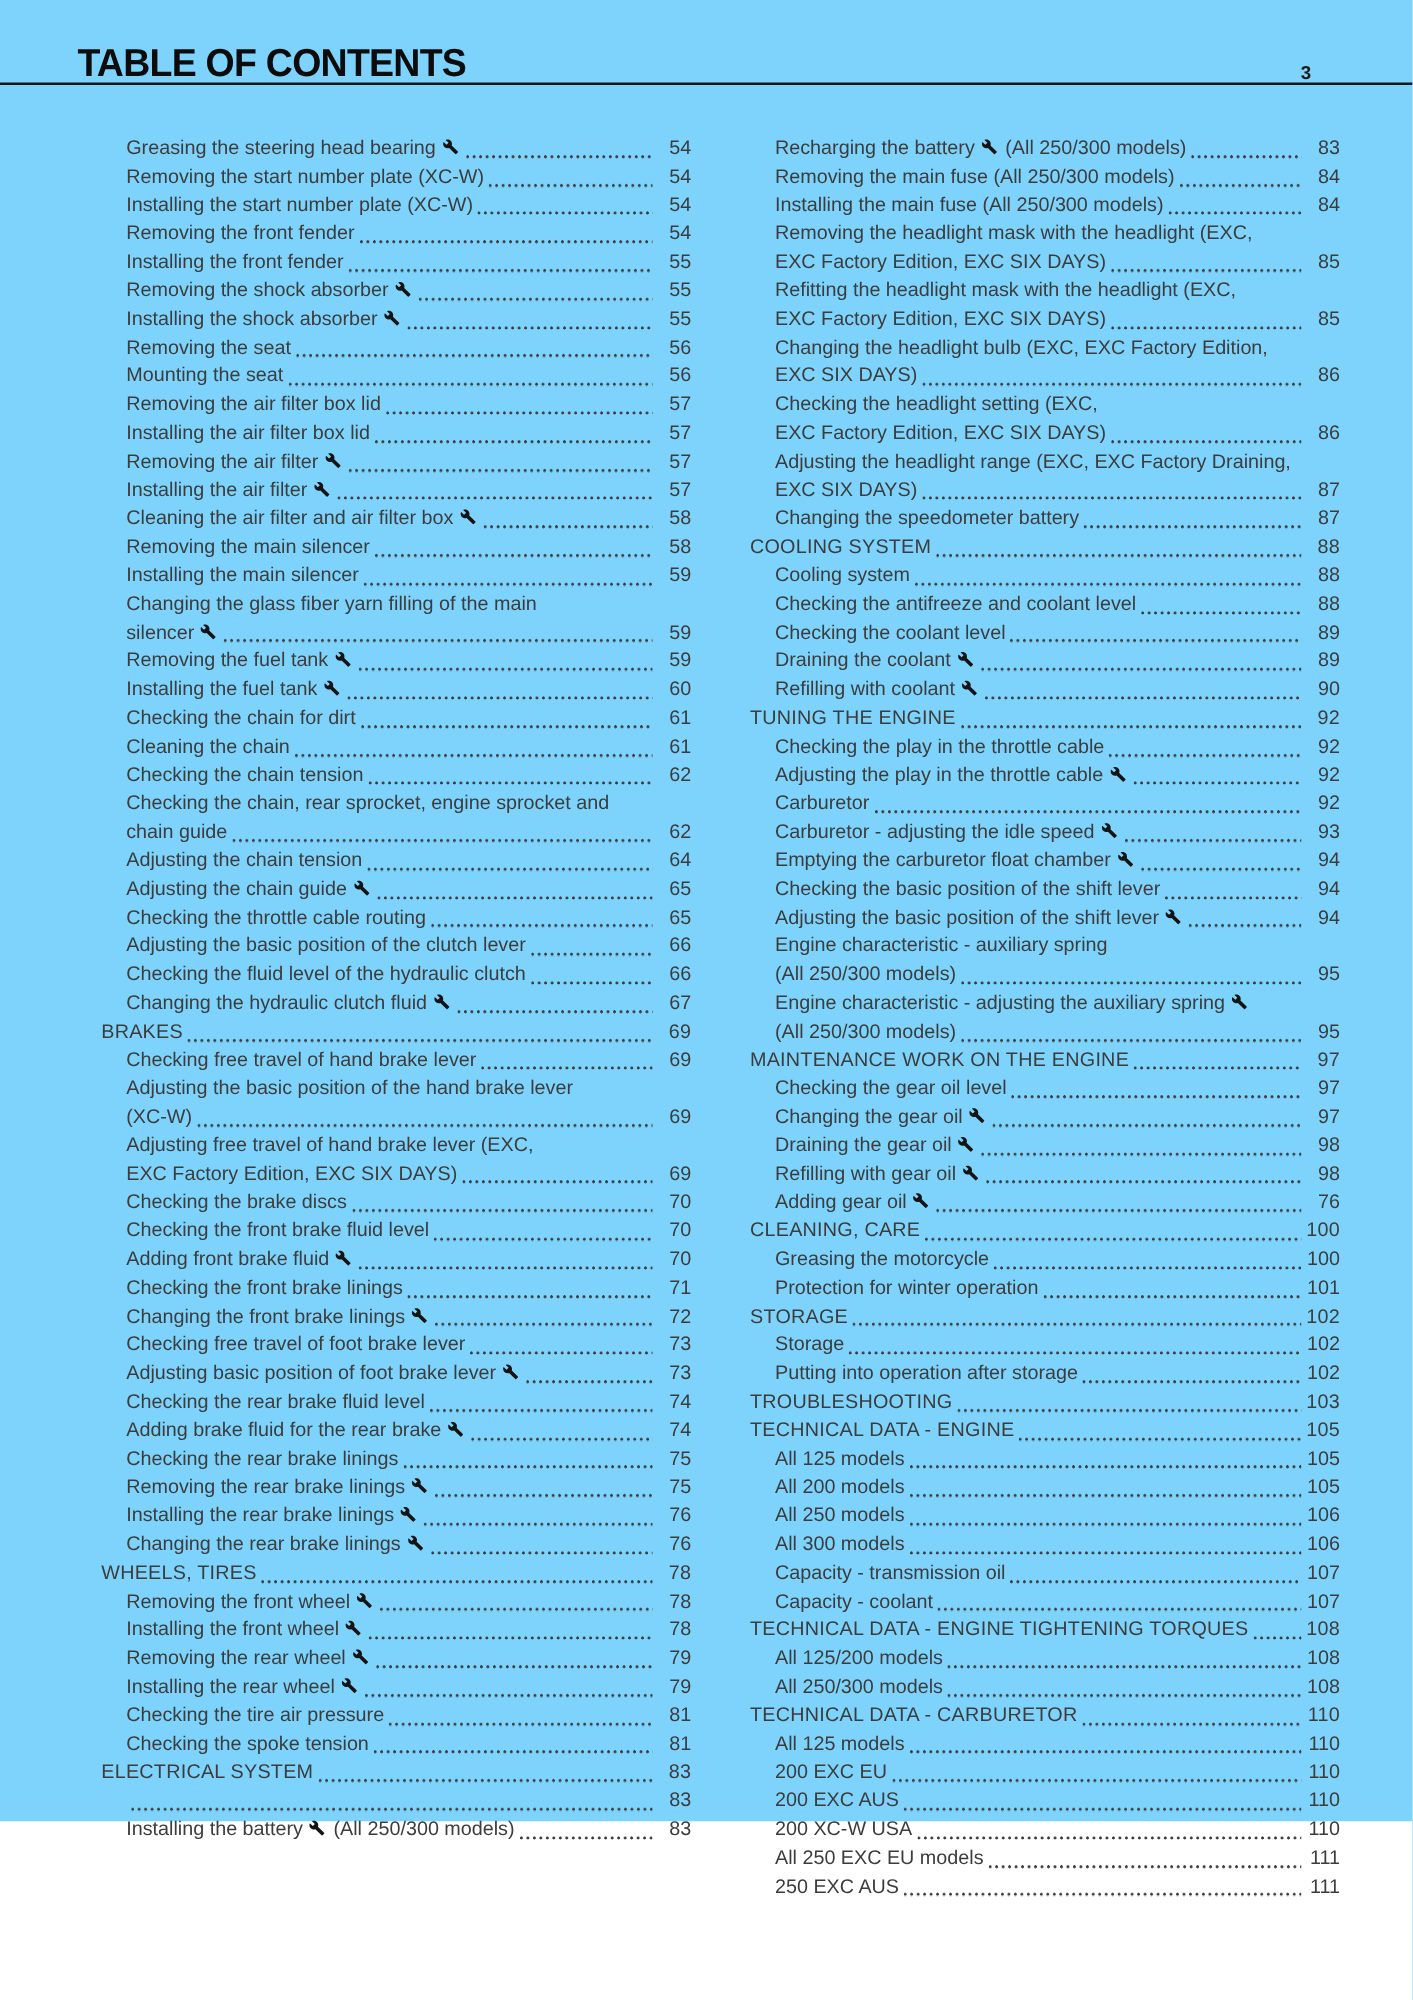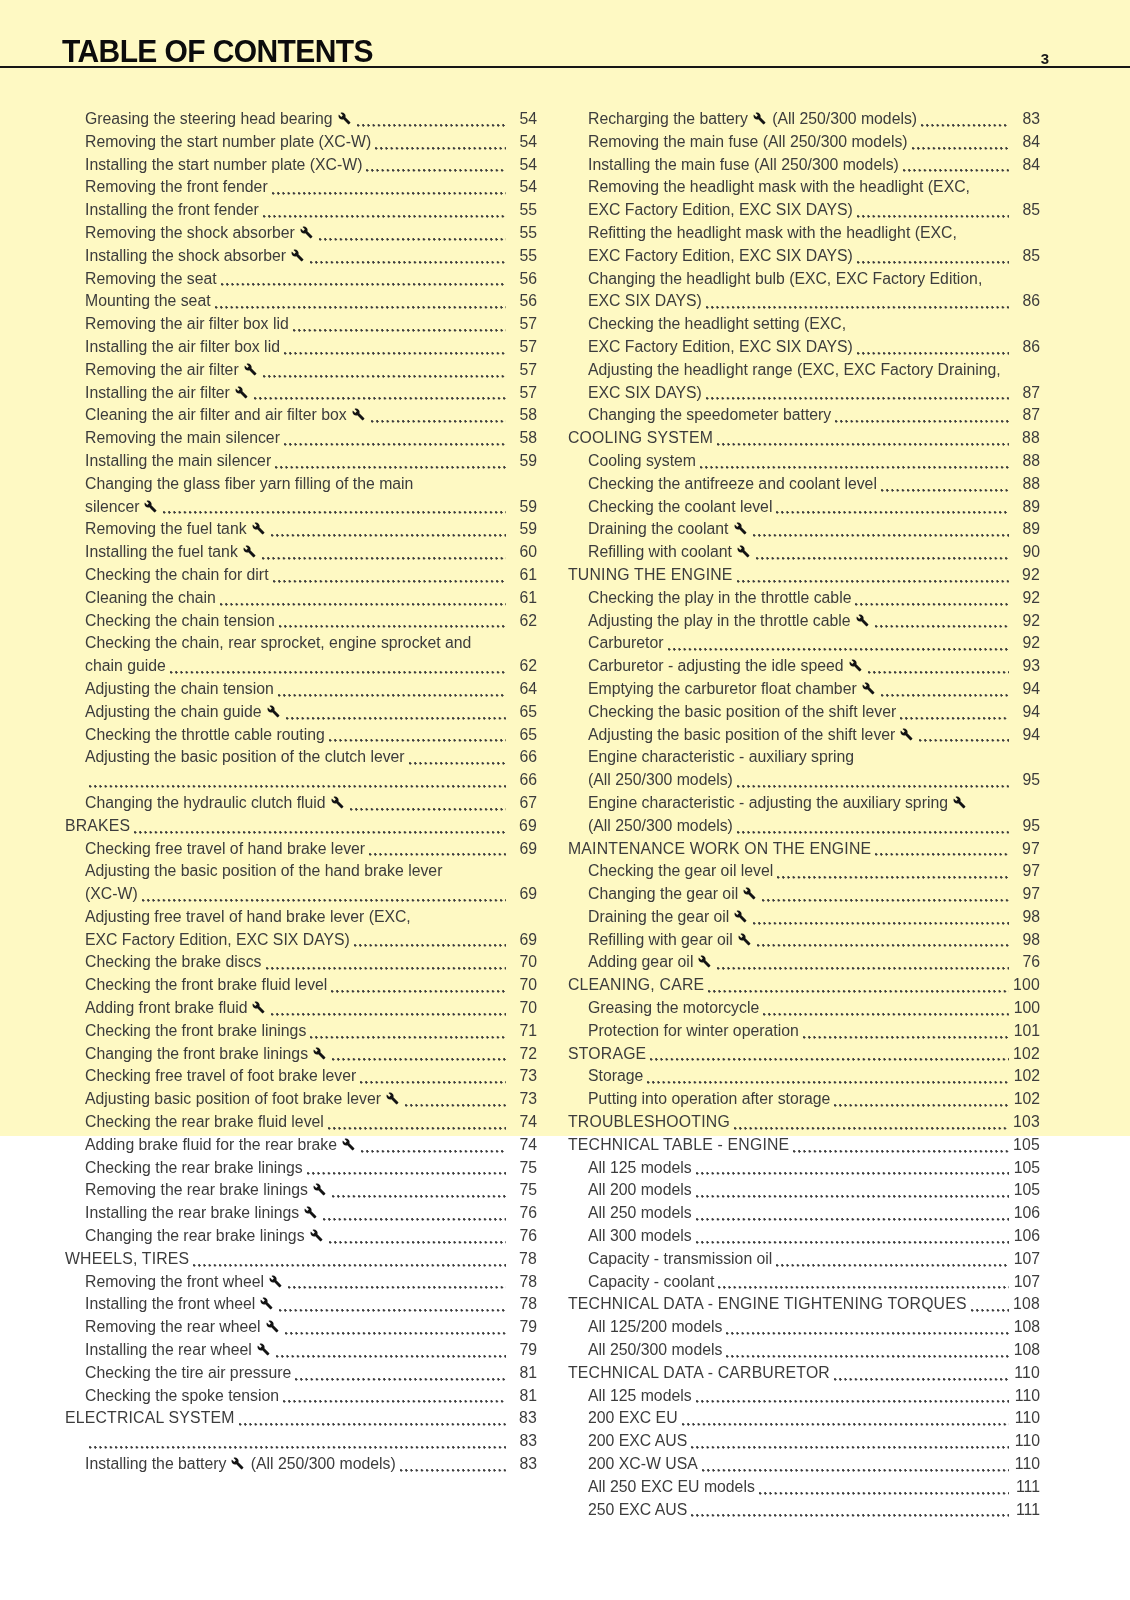--- a/index.html
+++ b/index.html
@@ -2,21 +2,21 @@
 <html><head>
 <meta charset="utf-8">
 <style>
   html, body { margin: 0; padding: 0; }
   body {
     width: 1130px; height: 1600px;
     background: #ffffff;
     font-family: "Liberation Sans", sans-serif;
     overflow: hidden;
   }
-  .page-root { position: relative; width: 1130px; height: 1136px; background: #fef9c3; }
+  .page-root { position: relative; width: 1130px; height: 1457px; background: #7dd3fc; }
 
   
   .header {
     position: absolute; left: 0; top: 0; width: 1130px; height: 66px;
     border-bottom: 2px solid #161616;
   }
   .title {
     position: absolute; left: 62px; bottom: -3px; margin: 0;
     font-size: 30px; font-weight: 700; letter-spacing: -0.6px;
     color: #0c0c0c; transform: scaleY(1.04); transform-origin: left bottom;
@@ -24,21 +24,21 @@
   .pageno {
     position: absolute; right: 81px; bottom: -1px;
     font-size: 15px; font-weight: 700; color: #1a1a1a;
   }
 
   
   .toc {
     position: absolute; left: 65px; top: 108px;
     display: flex; gap: 31px;
   }
-  .col { width: 472px; }
+  .col { width: 472px; margin-left: 16px; }
 
   .entry { color: #3c3c3c; font-size: 15.8px; }
   .entry.sub { padding-left: 20px; }
   .entry.section { letter-spacing: 0.2px; }
 
   .line { line-height: 22.8px; }
   .lastline { display: flex; align-items: flex-end; }
   .linetext { white-space: pre; flex: 0 1 auto; min-width: 0; }
   .seg { white-space: pre; }
 
@@ -274,20 +274,21 @@
         </div>
         <div class="entry sub">
           <div class="line lastline">
             <span class="linetext"><span class="seg">Adjusting the basic position of the clutch lever</span></span>
             <span class="dots"></span>
             <span class="page">66</span>
           </div>
         </div>
         <div class="entry sub">
           <div class="line lastline">
+            <span class="linetext"><span class="seg">Checking the fluid level of the hydraulic clutch</span></span>
             <span class="dots"></span>
             <span class="page">66</span>
           </div>
         </div>
         <div class="entry sub">
           <div class="line lastline">
             <span class="linetext"><span class="seg">Changing the hydraulic clutch fluid</span><svg class="wrench" viewBox="0 0 24 24">
                 <path d="M22.7 19l-9.1-9.1c.9-2.3.4-5-1.5-6.9-2-2-5-2.4-7.4-1.3L9 6 6 9 1.6 4.7C.4 7.1.9 10.1 2.9 12.1c1.9 1.9 4.6 2.4 6.9 1.5l9.1 9.1c.4.4 1 .4 1.4 0l2.3-2.3c.5-.4.5-1.1.1-1.4z"></path>
               </svg></span>
             <span class="dots"></span>
@@ -802,21 +803,21 @@
         </div>
         <div class="entry section">
           <div class="line lastline">
             <span class="linetext"><span class="seg">TROUBLESHOOTING</span></span>
             <span class="dots"></span>
             <span class="page">103</span>
           </div>
         </div>
         <div class="entry section">
           <div class="line lastline">
-            <span class="linetext"><span class="seg">TECHNICAL TABLE - ENGINE</span></span>
+            <span class="linetext"><span class="seg">TECHNICAL DATA - ENGINE</span></span>
             <span class="dots"></span>
             <span class="page">105</span>
           </div>
         </div>
         <div class="entry sub">
           <div class="line lastline">
             <span class="linetext"><span class="seg">All 125 models</span></span>
             <span class="dots"></span>
             <span class="page">105</span>
           </div>

